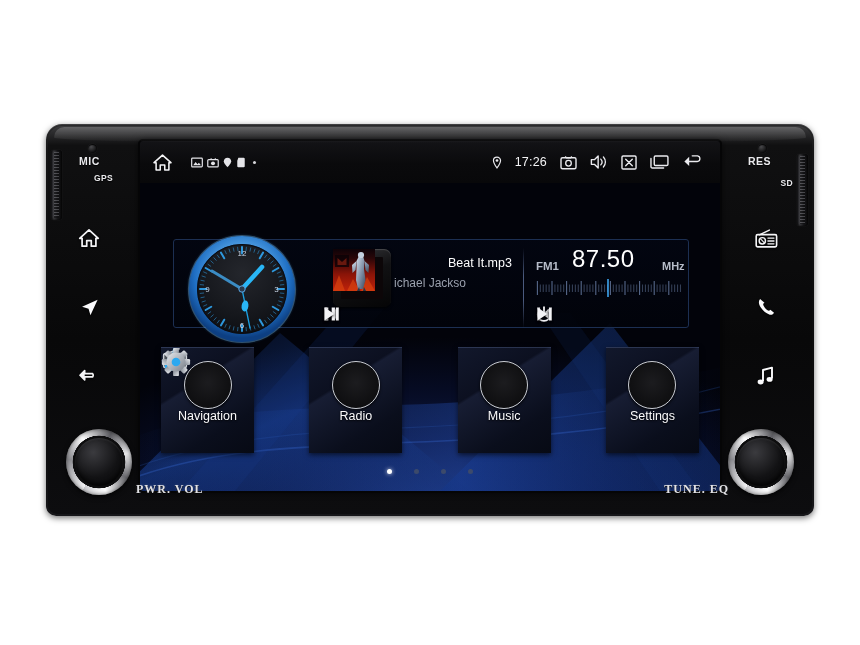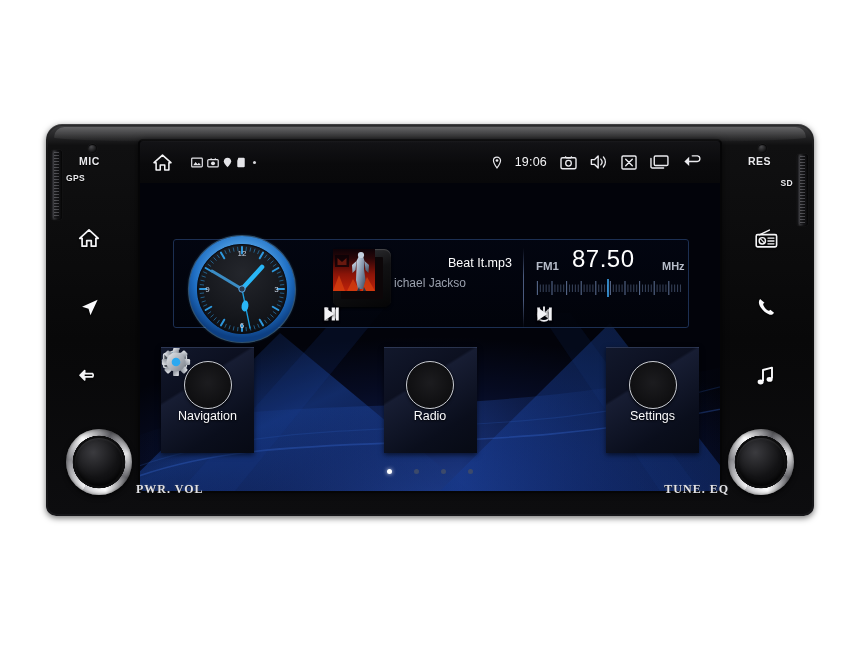--- a/index.html
+++ b/index.html
@@ -43,21 +43,21 @@
   .microHole{
     position:absolute; width:9px; height:9px; border-radius:50%;
     background: radial-gradient(circle at 35% 30%, #4a4a4d, #0b0b0c 72%);
     box-shadow: inset 0 1px 1px rgba(0,0,0,.9), 0 0 1px rgba(255,255,255,.18);
   }
   .capLabel{
     position:absolute; color:#e9e9ec; font-size:10.5px;
     letter-spacing:.5px; font-weight:700;
     text-shadow:0 1px 1px #000;
   }
-  .capLabel.small{ font-size:8.5px; font-weight:700; letter-spacing:.3px;}
+  .capLabel.small{ font-size:8.5px; font-weight:700; letter-spacing:.3px;margin-left:28px;}
 
   .slotPort{
     position:absolute; width:11px; border-radius:3px;
     background: linear-gradient(90deg,#17171a,#424246 25%,#1a1a1d 60%,#09090a);
     box-shadow: inset 0 0 3px rgba(0,0,0,.95), 0 0 1px rgba(255,255,255,.18);
     overflow:hidden;
   }
   .slotPort::after{
     content:""; position:absolute; inset:2px 3px;
     background: repeating-linear-gradient(180deg,#6d6d72 0 1px, #0a0a0b 1px 3px);
@@ -334,21 +334,21 @@
 
       <span class="sbRight">
         <span class="sbIcon">
           <span>
             <svg width="10" height="13" viewBox="0 0 11 14">
                 <path d="M5.5 1.0 C3.3 1.0 1.6 2.7 1.6 4.8 C1.6 7.7 5.5 13.0 5.5 13.0 C5.5 13.0 9.4 7.7 9.4 4.8 C9.4 2.7 7.7 1.0 5.5 1.0 Z" fill="none" stroke="#eaeaee" stroke-width="1.3"></path>
                 <circle cx="5.5" cy="4.8" r="1.5" fill="#eaeaee"></circle>
               </svg>
           </span>
         </span>
-        <span id="sbClock">19:06</span>
+        <span id="sbClock">17:26</span>
         <span class="sbIcon">
           <span>
             <svg width="17" height="15" viewBox="0 0 18 16">
                 <path d="M5.6 1.4 L6.7 3.0 L11.3 3.0 L12.4 1.4" fill="none" stroke="#eaeaee" stroke-width="1.3"></path>
                 <rect x="1.0" y="3.0" width="16" height="11.6" rx="1.6" fill="none" stroke="#eaeaee" stroke-width="1.5"></rect>
                 <circle cx="9" cy="8.8" r="3.0" fill="none" stroke="#eaeaee" stroke-width="1.4"></circle>
               </svg>
           </span>
         </span>
         <span class="sbIcon">
@@ -699,20 +699,29 @@
               <path d="M6.5 6.6 L18.0 1.8" stroke="#cfd3d9" stroke-width="1.6" fill="none" stroke-linecap="round"></path>
               <rect x="2.6" y="6.4" width="22.8" height="14.4" rx="2" fill="#4b5058" stroke="#cfd3d9" stroke-width="1.5"></rect>
               <circle cx="9.4" cy="13.6" r="3.5" fill="#2aa8f0"></circle>
               <circle cx="18.6" cy="13.6" r="4.1" fill="#9aa0a8" stroke="#d6dade" stroke-width="1"></circle>
               <path d="M15.6 11.0 L21.6 16.2 M16.4 16.6 L21.0 10.8" stroke="#5a6068" stroke-width="1"></path>
             </svg>
           </div>
           <div class="tileLabel">Radio</div>
         </div>
 
+        <div class="tile">
+          <div class="tileIcon">
+            <svg width="24" height="26" viewBox="0 0 24 26">
+              <path d="M13.2 18.0 L13.2 2.6" stroke="#2aa8f0" stroke-width="2.6" stroke-linecap="round" fill="none"></path>
+              <circle cx="9.0" cy="18.4" r="5.3" fill="#2aa8f0"></circle>
+            </svg>
+          </div>
+          <div class="tileLabel">Music</div>
+        </div>
 
 
         <div class="tile">
           <div class="tileIcon">
             <svg width="30" height="30" viewBox="0 0 30 30">
               <defs>
                   <linearGradient id="gg" x1="0" y1="0" x2="1" y2="1">
                     <stop offset="0" stop-color="#e8eaee"></stop>
                     <stop offset=".55" stop-color="#a9aeb6"></stop>
                     <stop offset="1" stop-color="#797f88"></stop>

